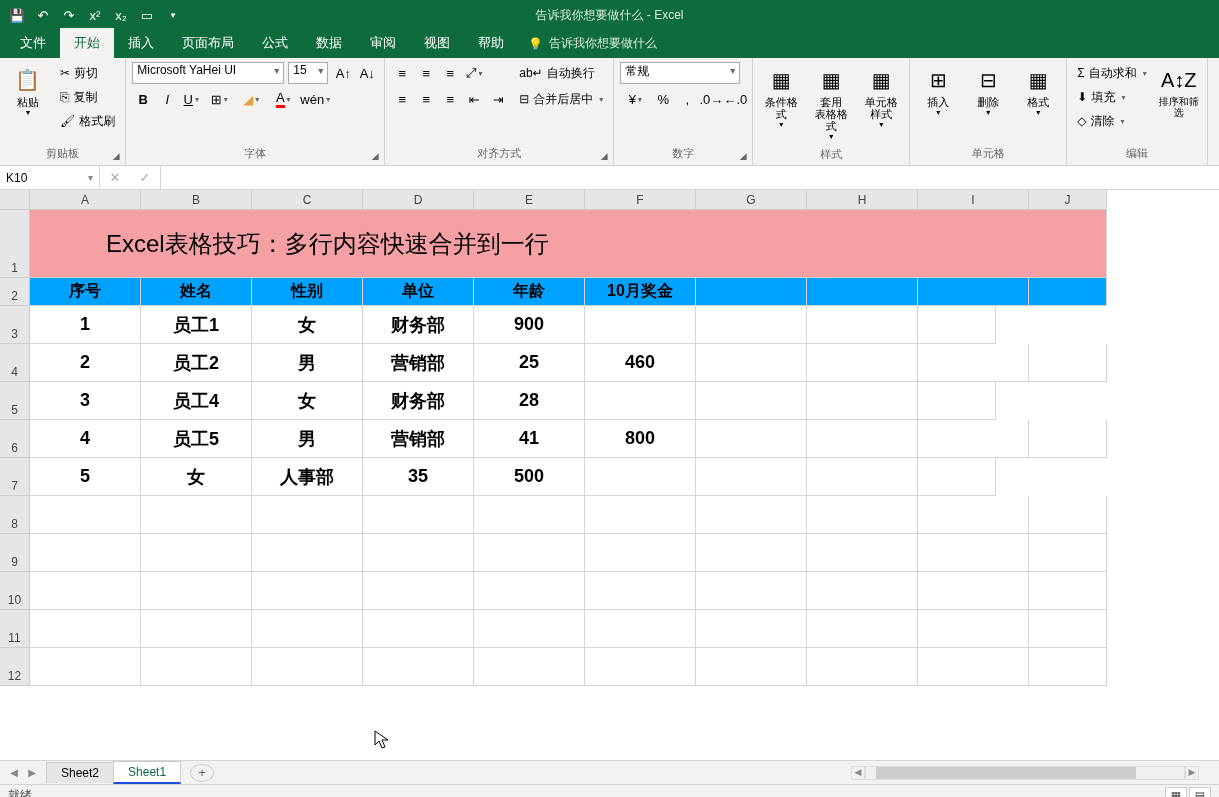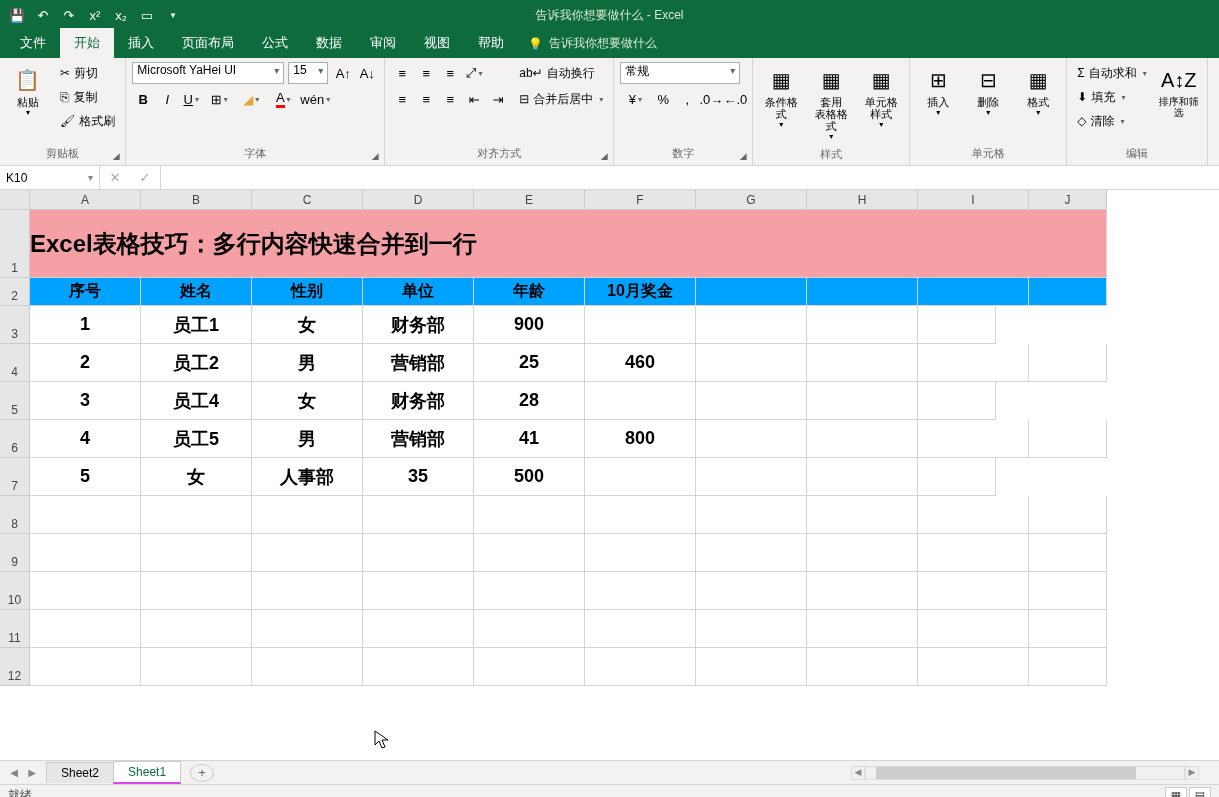--- a/index.html
+++ b/index.html
@@ -47,31 +47,31 @@
 
 .gridwrap { position: relative; height: 570px; overflow: hidden; background: #fff; }
 .corner { position: absolute; left: 0; top: 0; width: 30px; height: 20px; background: #e6e6e6; border-right: 1px solid #ccc; border-bottom: 1px solid #ccc; }
 .colheads { position: absolute; left: 30px; top: 0; height: 20px; display: flex; }
 .colhead { background: #e6e6e6; border-right: 1px solid #ccc; border-bottom: 1px solid #ccc; text-align: center; font-size: 12px; line-height: 20px; color: #444; cursor: pointer; }
 .rowheads { position: absolute; left: 0; top: 20px; width: 30px; }
 .rowhead { background: #e6e6e6; border-right: 1px solid #ccc; border-bottom: 1px solid #ccc; text-align: center; font-size: 12px; color: #444; cursor: pointer; display: flex; align-items: flex-end; justify-content: center; padding-bottom: 2px; }
 .cells { position: absolute; left: 30px; top: 20px; }
 .cellrow { display: flex; }
 .cell { border-right: 1px solid #d4d4d4; border-bottom: 1px solid #d4d4d4; font-size: 14px; display: flex; align-items: center; justify-content: center; overflow: hidden; }
-.titlecell { background: #f4a0a4; font-size: 24px; font-weight: bold; color: #000; justify-content: flex-start; }
+.titlecell { background: #f4a0a4; font-size: 24px; font-weight: normal; color: #000; justify-content: flex-start; padding-left: 76px; }
 .headercell { background: #00a2ff; color: #000; font-weight: bold; font-size: 16px; }
 .datacell { font-weight: bold; font-size: 18px; }
 .cursor-arrow { position: absolute; left: 374px; top: 540px; width: 16px; height: 20px; pointer-events: none; }
 
 
 .sheetbar { height: 24px; border-top: 1px solid #d4d4d4; display: flex; align-items: center; background: #f3f2f1; }
 .sheetnav { display: flex; padding: 0 6px; gap: 2px; }
 .sheetnav .n { width: 16px; text-align: center; color: #888; cursor: pointer; font-size: 10px; }
 .sheettab { padding: 3px 14px; border: 1px solid #ccc; border-bottom: none; background: #e6e6e6; font-size: 12px; cursor: pointer; margin-right: -1px; }
-.sheettab.active { background: #fff; color: #0e6b3d; border-bottom: 2px solid #d946ef; }
+.sheettab.active { background: #fff; color: #0e6b3d; border-bottom: 2px solid #1d4ed8; }
 .addsheet { width: 24px; text-align: center; cursor: pointer; color: #666; margin-left: 10px; border: 1px solid #ccc; border-radius: 50%; font-size: 13px; line-height: 16px; height: 18px; }
 .hsb { flex: 1; display: flex; justify-content: flex-end; padding-right: 20px; }
 .hsb-track { width: 320px; height: 14px; background: #f0f0f0; border: 1px solid #ddd; position: relative; }
 .hsb-thumb { position: absolute; left: 10px; width: 260px; height: 100%; background: #cdcdcd; }
 .hsb-arrow { width: 14px; text-align: center; font-size: 9px; color: #888; background: #f0f0f0; border: 1px solid #ddd; cursor: pointer; }
 
 
 .statusbar { height: 22px; background: #f3f2f1; border-top: 1px solid #d4d4d4; display: flex; align-items: center; justify-content: space-between; padding: 0 8px; font-size: 12px; color: #444; }
 .viewbtns { display: flex; gap: 2px; }
 .viewbtns .v { width: 22px; height: 18px; border: 1px solid #ccc; display: flex; align-items: center; justify-content: center; font-size: 11px; cursor: pointer; background: #fff; }

